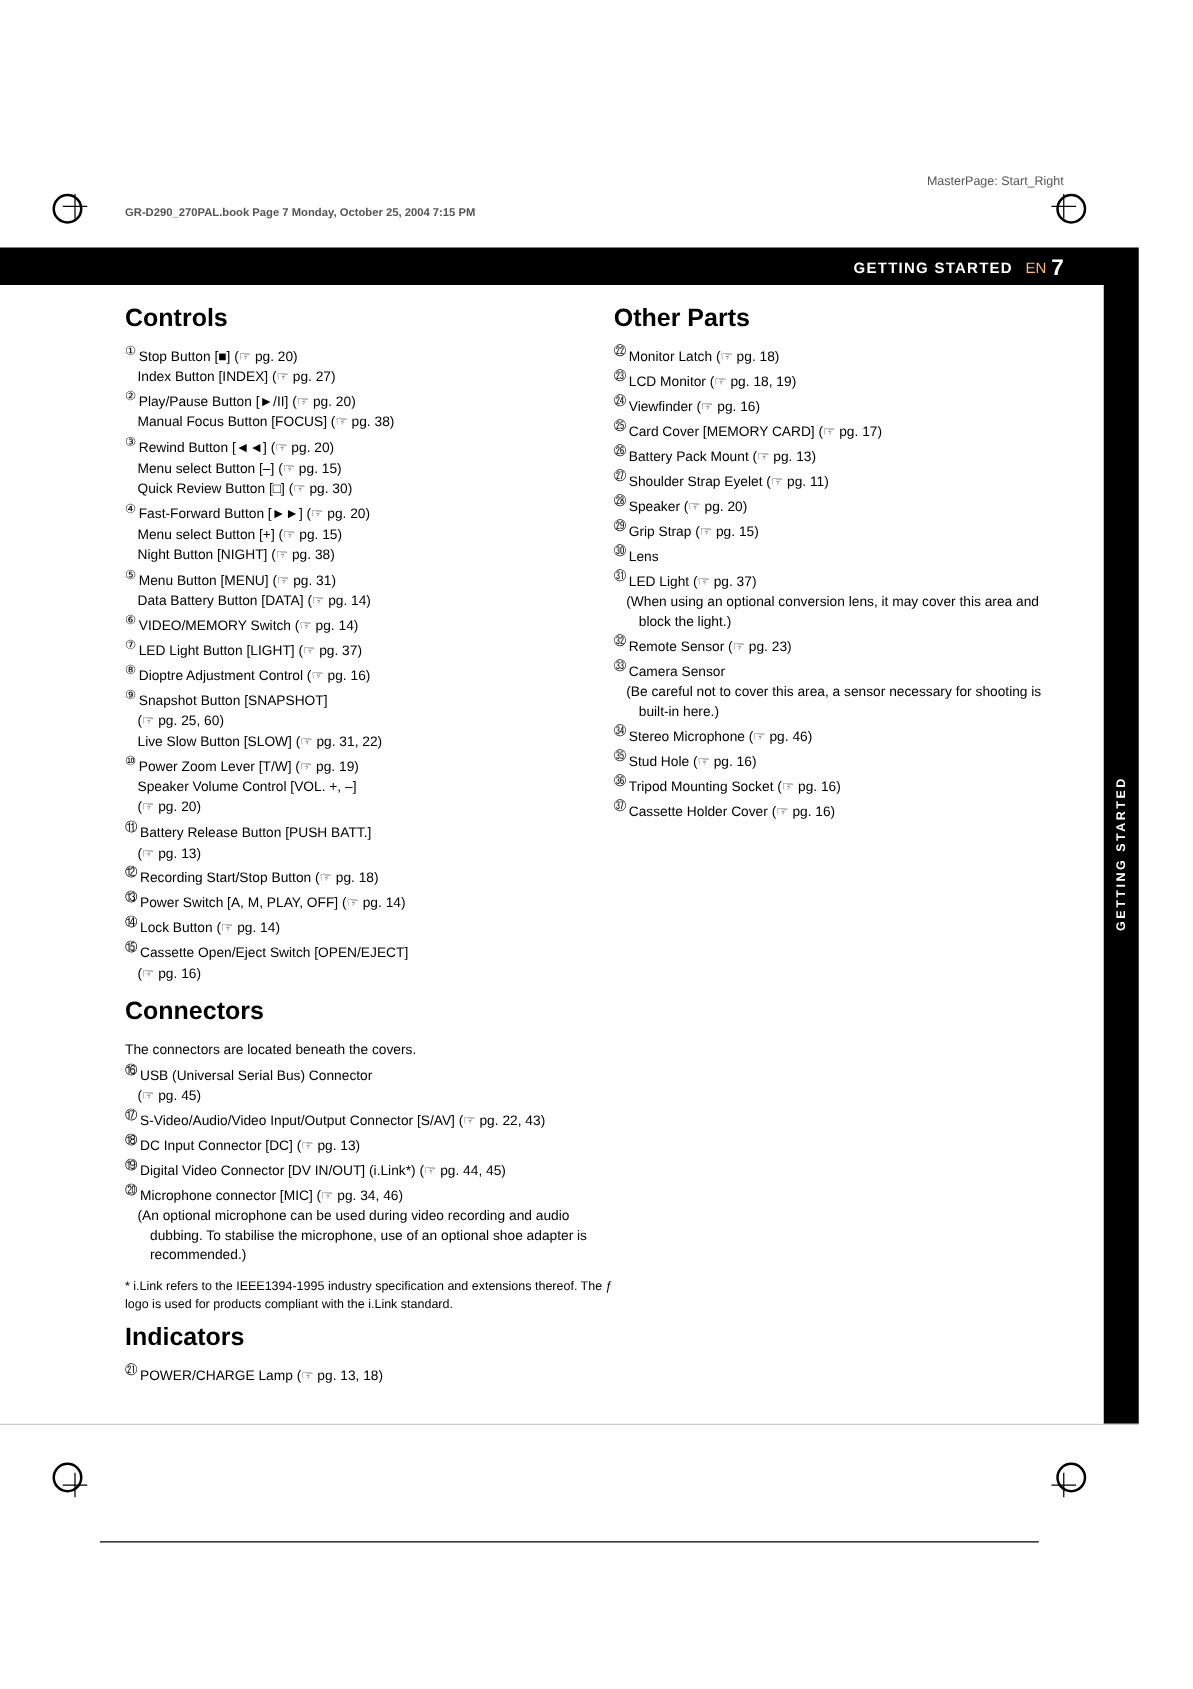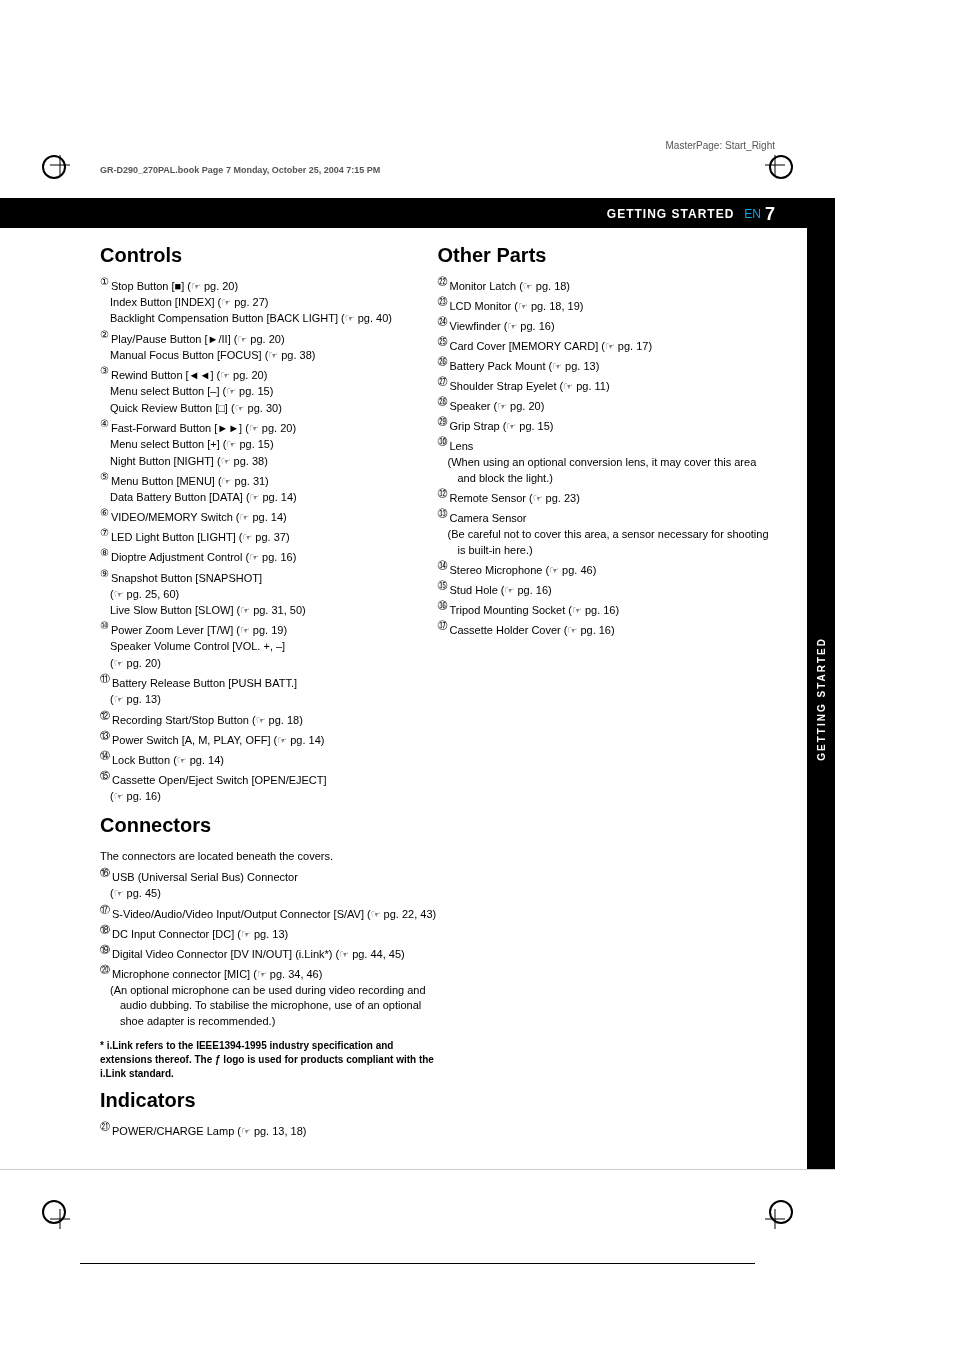--- a/index.html
+++ b/index.html
@@ -7,21 +7,21 @@
       width: 954px;
       min-height: 1351px;
       background: #fff;
       font-family: Arial, Helvetica, sans-serif;
       font-size: 11px;
       color: #000;
       position: relative;
     }
 
     .page-wrapper {
-      width: 835px;
+      width: 911px;
       min-height: 1351px;
       position: relative;
       padding: 0;
     }
 
     
     .top-bar {
       height: 200px;
       position: relative;
       border-bottom: 2px solid #000;
@@ -66,21 +66,21 @@
     }
 
     .header-band .page-num {
       font-size: 18px;
       font-weight: bold;
       color: #fff;
     }
 
     .header-band .en-label {
       font-size: 12px;
-      color: #0ea5e9;
+      color: #fdba74;
       margin-right: 4px;
     }
 
     
     .content-area {
       display: flex;
       flex-direction: row;
       padding: 10px 60px 20px 100px;
       position: relative;
     }
@@ -180,21 +180,20 @@
       left: 80px;
       right: 80px;
       height: 1px;
       background: #000;
     }
 
     .footnote {
       font-size: 10px;
       line-height: 1.4;
       margin-top: 4px;
-      font-weight: bold;
     }
   </style>
 </head>
 <body>
 
 <div class="page-wrapper">
 
   <div class="top-bar">
     <div class="masterpage-label">MasterPage: Start_Right</div>
     <div class="file-label">GR-D290_270PAL.book  Page 7  Monday, October 25, 2004  7:15 PM</div>
@@ -226,37 +225,36 @@
 
     <div class="content-area">
 
       <div class="left-col">
 
         <div>
           <div class="section-title">Controls</div>
           <ul class="item-list">
             <li><span class="item-number">①</span>Stop Button [■] (☞ pg. 20)</li>
             <li class="sub-item">Index Button [INDEX] (☞ pg. 27)</li>
-            <li class="sub-item">Backlight Compensation Button [BACK LIGHT] (☞ pg. 40)</li>
             <li><span class="item-number">②</span>Play/Pause Button [►/II] (☞ pg. 20)</li>
             <li class="sub-item">Manual Focus Button [FOCUS] (☞ pg. 38)</li>
             <li><span class="item-number">③</span>Rewind Button [◄◄] (☞ pg. 20)</li>
             <li class="sub-item">Menu select Button [–] (☞ pg. 15)</li>
             <li class="sub-item">Quick Review Button [□] (☞ pg. 30)</li>
             <li><span class="item-number">④</span>Fast-Forward Button [►►] (☞ pg. 20)</li>
             <li class="sub-item">Menu select Button [+] (☞ pg. 15)</li>
             <li class="sub-item">Night Button [NIGHT] (☞ pg. 38)</li>
             <li><span class="item-number">⑤</span>Menu Button [MENU] (☞ pg. 31)</li>
             <li class="sub-item">Data Battery Button [DATA] (☞ pg. 14)</li>
             <li><span class="item-number">⑥</span>VIDEO/MEMORY Switch (☞ pg. 14)</li>
             <li><span class="item-number">⑦</span>LED Light Button [LIGHT] (☞ pg. 37)</li>
             <li><span class="item-number">⑧</span>Dioptre Adjustment Control (☞ pg. 16)</li>
             <li><span class="item-number">⑨</span>Snapshot Button [SNAPSHOT]</li>
             <li class="sub-item">(☞ pg. 25, 60)</li>
-            <li class="sub-item">Live Slow Button [SLOW] (☞ pg. 31, 50)</li>
+            <li class="sub-item">Live Slow Button [SLOW] (☞ pg. 31, 22)</li>
             <li><span class="item-number">⑩</span>Power Zoom Lever [T/W] (☞ pg. 19)</li>
             <li class="sub-item">Speaker Volume Control [VOL. +, –]</li>
             <li class="sub-item">(☞ pg. 20)</li>
             <li><span class="item-number">⑪</span>Battery Release Button [PUSH BATT.]</li>
             <li class="sub-item">(☞ pg. 13)</li>
             <li><span class="item-number">⑫</span>Recording Start/Stop Button (☞ pg. 18)</li>
             <li><span class="item-number">⑬</span>Power Switch [A, M, PLAY, OFF] (☞ pg. 14)</li>
             <li><span class="item-number">⑭</span>Lock Button (☞ pg. 14)</li>
             <li><span class="item-number">⑮</span>Cassette Open/Eject Switch [OPEN/EJECT]</li>
             <li class="sub-item">(☞ pg. 16)</li>
@@ -294,20 +292,21 @@
           <ul class="item-list">
             <li><span class="item-number">㉒</span>Monitor Latch (☞ pg. 18)</li>
             <li><span class="item-number">㉓</span>LCD Monitor (☞ pg. 18, 19)</li>
             <li><span class="item-number">㉔</span>Viewfinder (☞ pg. 16)</li>
             <li><span class="item-number">㉕</span>Card Cover [MEMORY CARD] (☞ pg. 17)</li>
             <li><span class="item-number">㉖</span>Battery Pack Mount (☞ pg. 13)</li>
             <li><span class="item-number">㉗</span>Shoulder Strap Eyelet (☞ pg. 11)</li>
             <li><span class="item-number">㉘</span>Speaker (☞ pg. 20)</li>
             <li><span class="item-number">㉙</span>Grip Strap (☞ pg. 15)</li>
             <li><span class="item-number">㉚</span>Lens</li>
+            <li><span class="item-number">㉛</span>LED Light (☞ pg. 37)</li>
             <li class="sub-item">(When using an optional conversion lens, it may cover this area and block the light.)</li>
             <li><span class="item-number">㉜</span>Remote Sensor (☞ pg. 23)</li>
             <li><span class="item-number">㉝</span>Camera Sensor</li>
             <li class="sub-item">(Be careful not to cover this area, a sensor necessary for shooting is built-in here.)</li>
             <li><span class="item-number">㉞</span>Stereo Microphone (☞ pg. 46)</li>
             <li><span class="item-number">㉟</span>Stud Hole (☞ pg. 16)</li>
             <li><span class="item-number">㊱</span>Tripod Mounting Socket (☞ pg. 16)</li>
             <li><span class="item-number">㊲</span>Cassette Holder Cover (☞ pg. 16)</li>
           </ul>
         </div>

